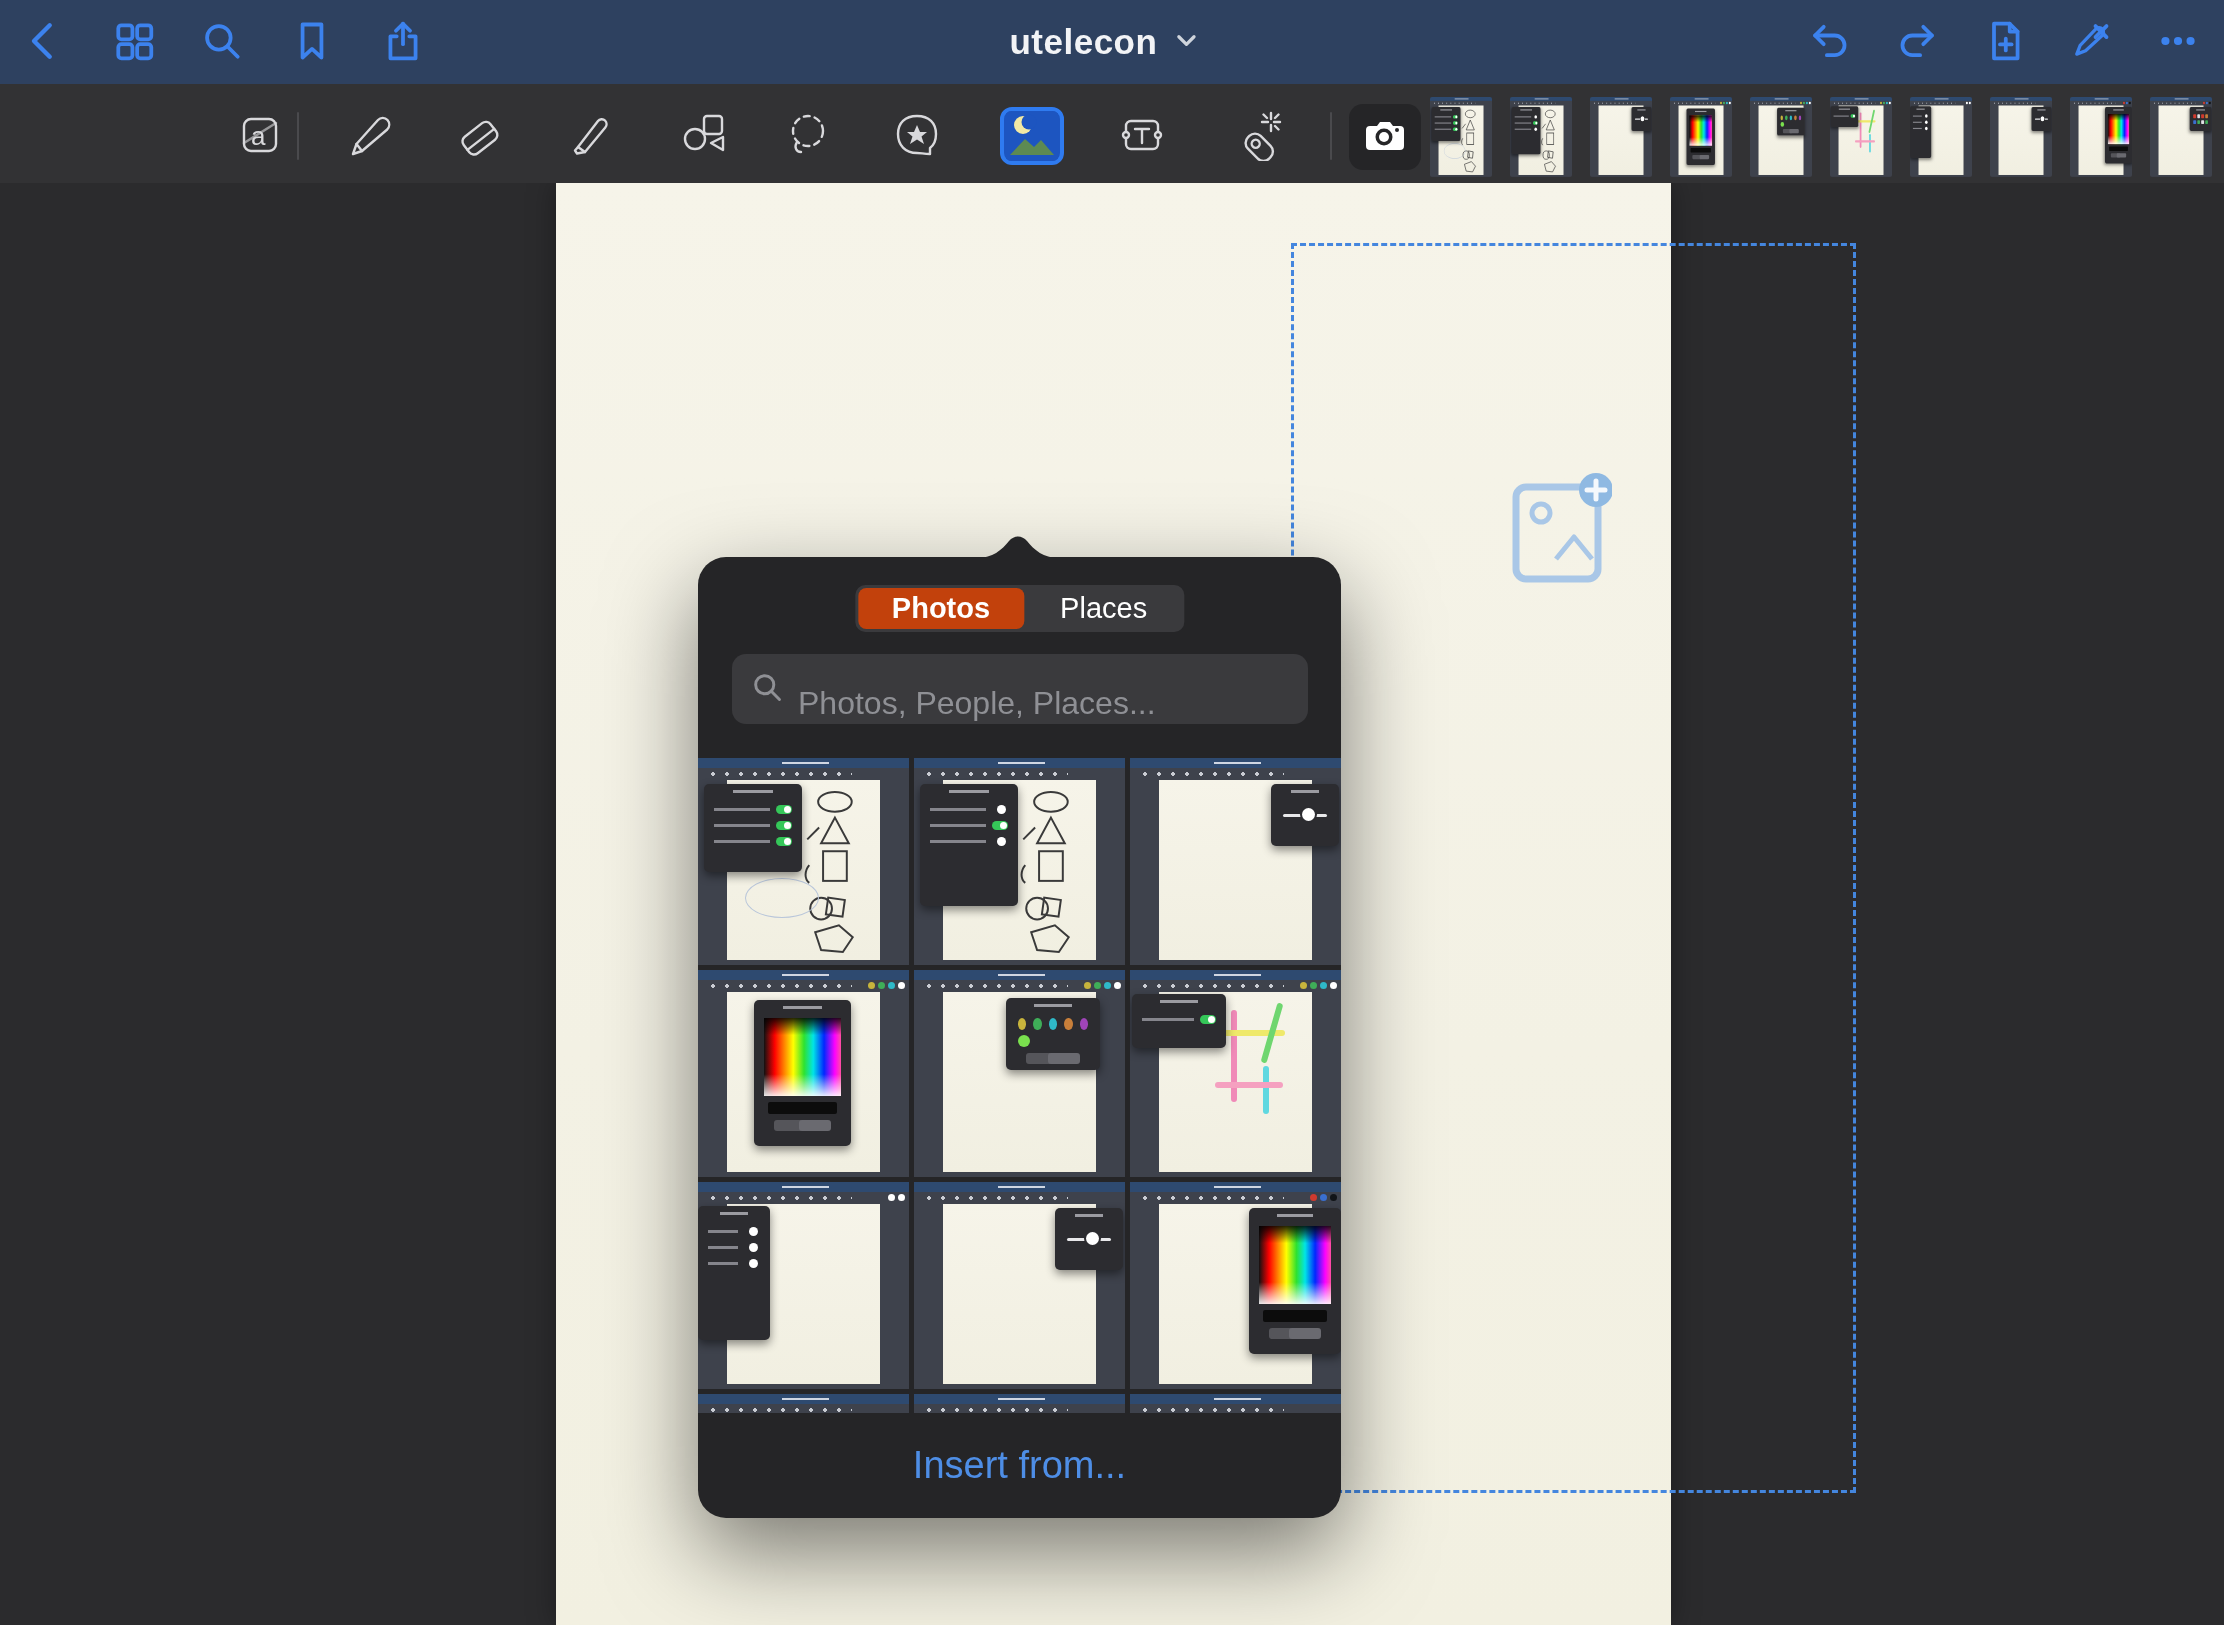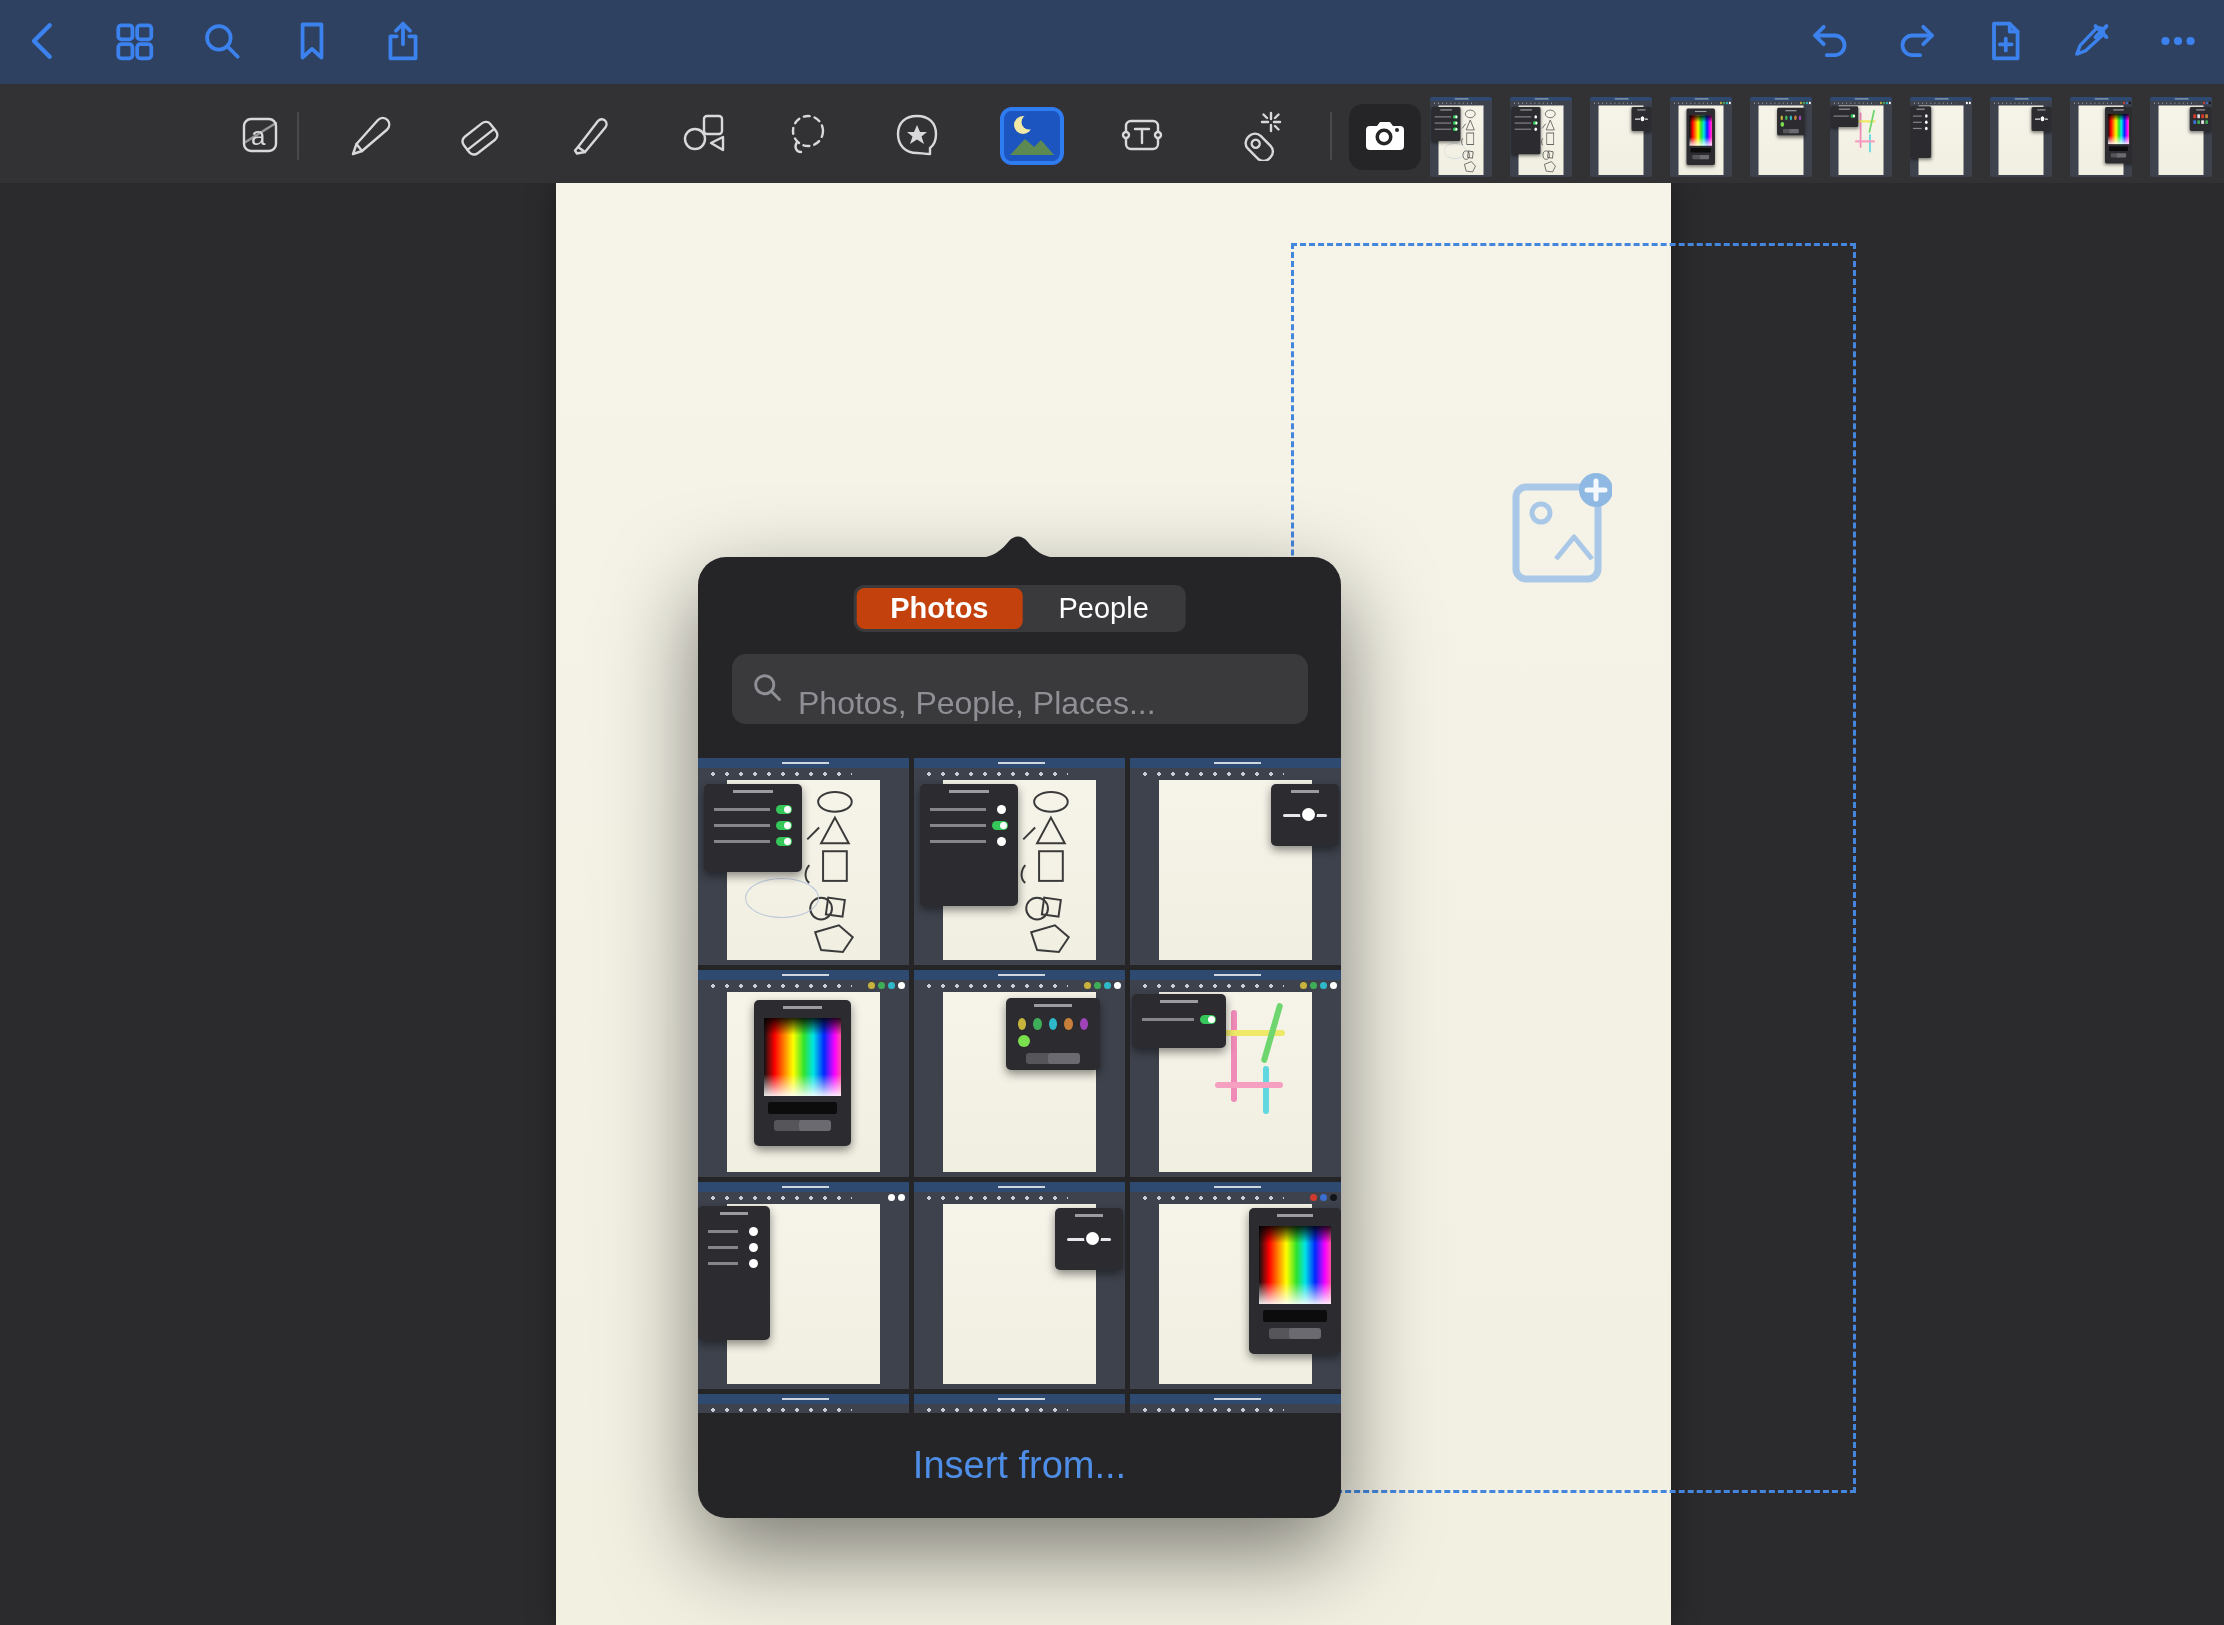--- a/index.html
+++ b/index.html
@@ -147,20 +147,26 @@
           </svg></span>
     </button>
     <button class="tb-btn" style="left:375px">
       <span><svg viewBox="0 0 28 28">
             <path d="M14 3 V16"></path>
             <path d="M9.5 7.5 L14 3 L18.5 7.5"></path>
             <path d="M10 11 H6 V25 H22 V11 H18"></path>
           </svg></span>
     </button>
 
+    <div id="title-group">
+      <span class="title">utelecon</span>
+      <span><svg viewBox="0 0 24 24">
+            <path d="M5 9 L12 16 L19 9"></path>
+          </svg></span>
+    </div>
 
     <button class="tb-btn" style="left:1802px">
       <span><svg viewBox="0 0 28 28">
             <path d="M10 5 L4.5 10.5 L10 16"></path>
             <path d="M4.5 10.5 H17 A6.2 6.2 0 0 1 17 23 H12"></path>
           </svg></span>
     </button>
     <button class="tb-btn" style="left:1889px">
       <span><svg viewBox="0 0 28 28">
             <path d="M18 5 L23.5 10.5 L18 16"></path>
@@ -506,21 +512,21 @@
         </svg>
       </div>
     </div>
 
     <div id="popover">
       <svg id="popover-arrow" viewBox="0 0 80 22">
         <path d="M0 22 C14 22 24 14 31 5 C36 -1 44 -1 49 5 C56 14 66 22 80 22 Z" fill="#252527"></path>
       </svg>
       <div id="tabs">
           <button class="seg sel">Photos</button>
-          <button class="seg">People</button>
+          <button class="seg">Places</button>
         </div>
       <div id="search-wrap">
         <span><svg viewBox="0 0 30 30">
               <circle cx="13" cy="13" r="8"></circle>
               <path d="M19 19 L26 26"></path>
             </svg></span>
         <input id="search-input" type="text" placeholder="Photos, People, Places..." style="">
       </div>
       <div id="photo-grid">
           <div class="cell">

